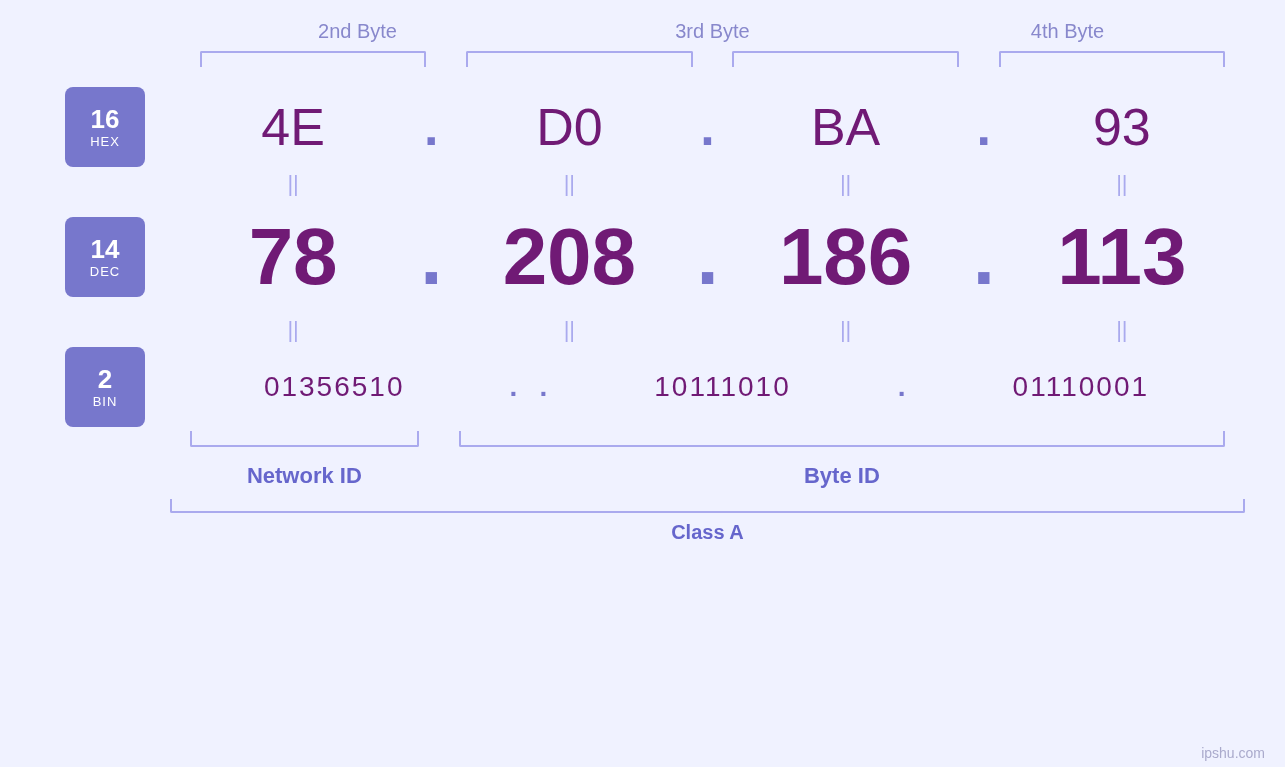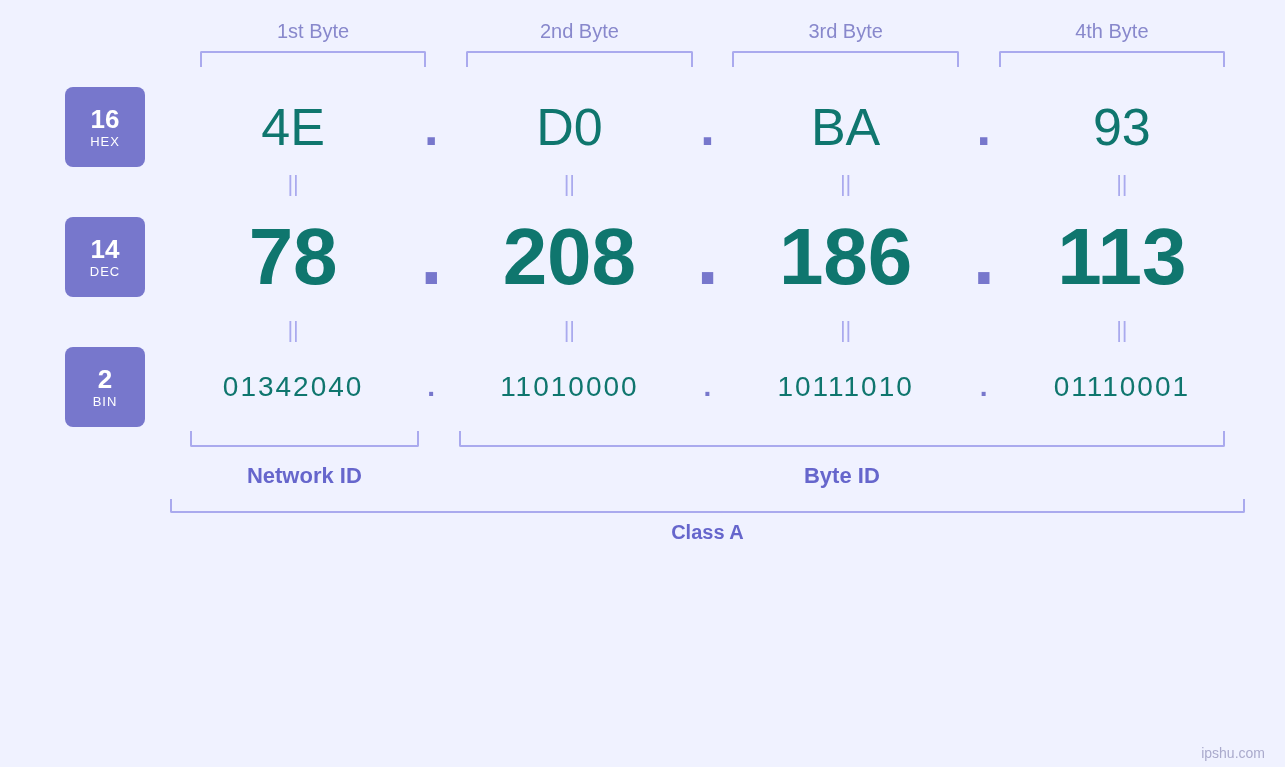--- a/index.html
+++ b/index.html
@@ -101,21 +101,21 @@
 
     .values-grid {
       flex: 1;
       display: flex;
       align-items: center;
     }
 
     .byte-value {
       flex: 1;
       text-align: center;
-      color: #0f766e;
+      color: #701a75;
     }
 
     .byte-value.hex {
       font-size: 52px;
       font-weight: normal;
       padding: 10px 0;
     }
 
     .byte-value.dec {
       font-size: 80px;
@@ -262,21 +262,20 @@
       color: #aaaacc;
       font-size: 14px;
     }
   </style>
 </head>
 <body>
 
 <div class="main-container">
 
   <div class="byte-labels">
-    <div class="byte-label">1st Byte</div>
     <div class="byte-label">2nd Byte</div>
     <div class="byte-label">3rd Byte</div>
     <div class="byte-label">4th Byte</div>
   </div>
 
   <div class="top-brackets">
     <div class="bracket-cell">
         <div class="bracket-top"></div>
       </div>
     <div class="bracket-cell">
@@ -347,23 +346,22 @@
   </div>
 
   <div class="value-row">
     <div class="row-label">
       <div class="label-badge">
         <span class="base-num">2</span>
         <span class="base-name">BIN</span>
       </div>
     </div>
     <div class="values-grid">
-      <div class="byte-value bin">01342040</div>
+      <div class="byte-value bin">01356510</div>
       <div class="dot bin">.</div>
-      <div class="byte-value bin">11010000</div>
       <div class="dot bin">.</div>
       <div class="byte-value bin">10111010</div>
       <div class="dot bin">.</div>
       <div class="byte-value bin">01110001</div>
     </div>
   </div>
 
   <div class="bottom-section">
     <div class="bottom-brackets-row">
       <div class="network-bracket-wrap">

